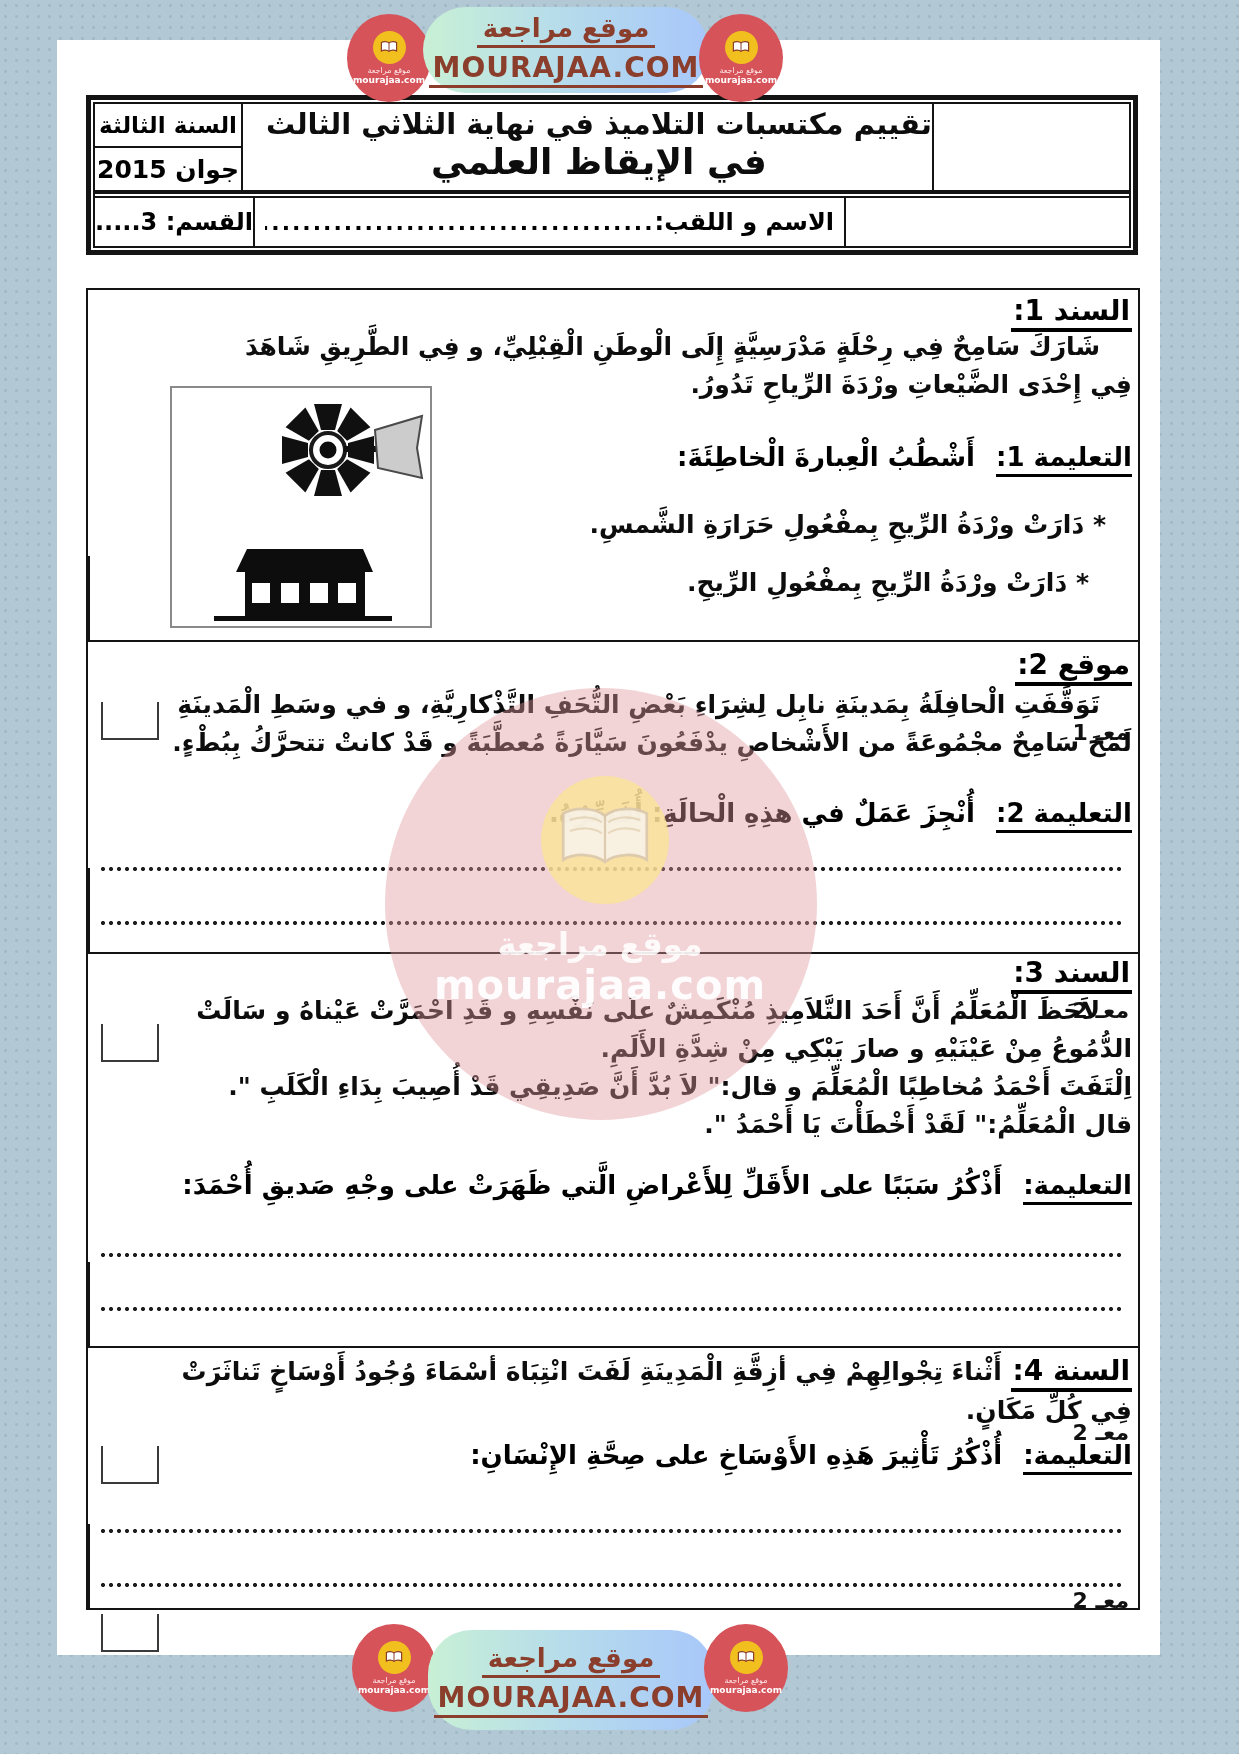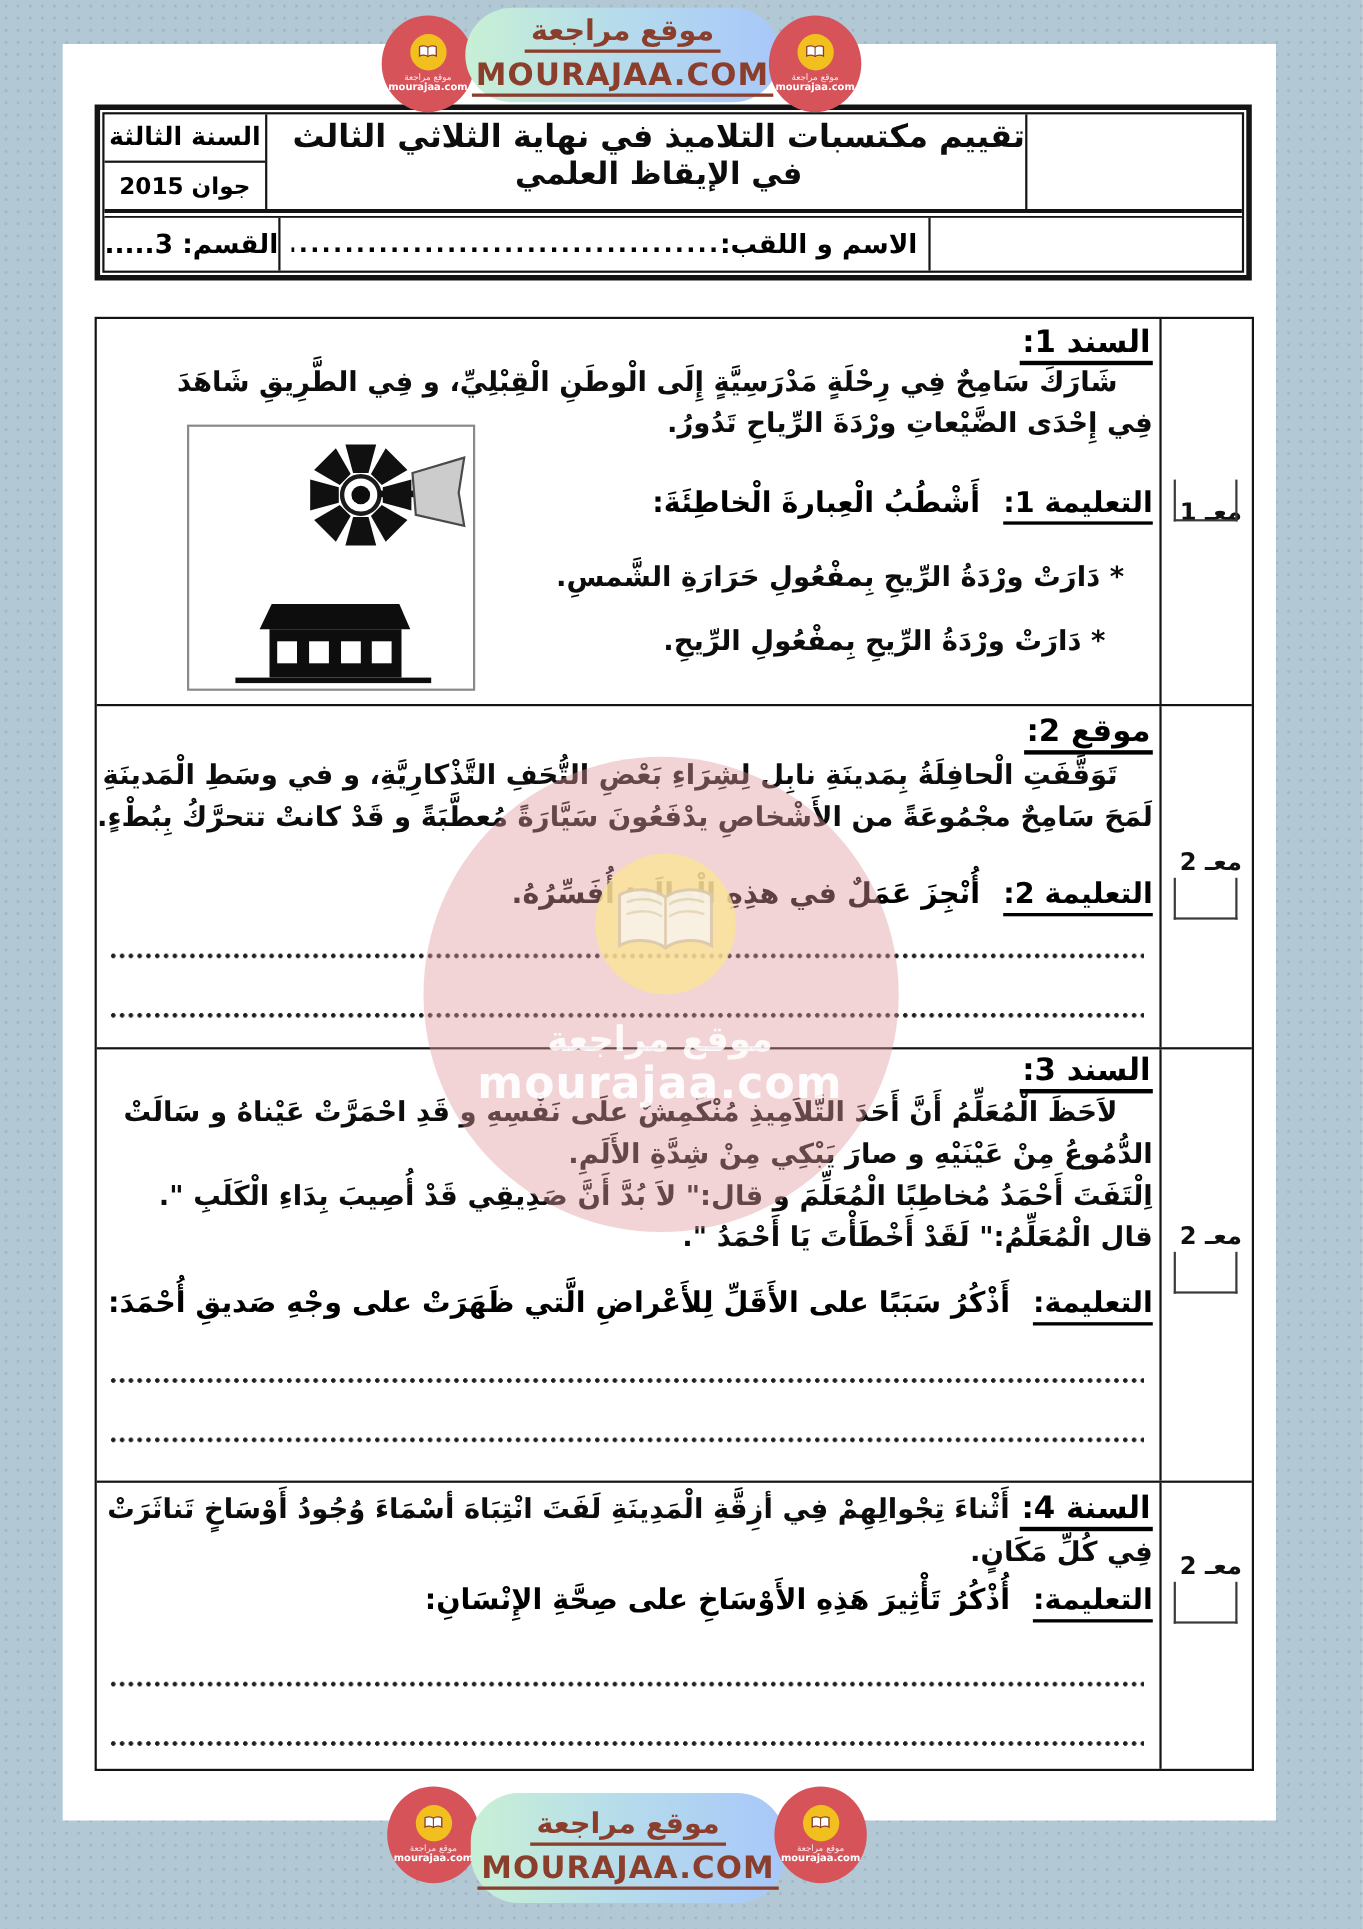--- a/index.html
+++ b/index.html
@@ -45,36 +45,36 @@
   .ht-inner { position:absolute; inset:2px; border:2px solid #141414;
     display:flex; flex-direction:column; }
   .ht-row1 { flex:0 0 86px; display:flex; }
   .ht-sep { flex:0 0 8px;
     background:linear-gradient(to bottom,#141414 0 4px,#ffffff 4px 6px,#141414 6px 8px); }
   .ht-row2 { flex:1; display:flex; }
   .c-year { flex:0 0 148px; border-right:2px solid #141414; display:flex; flex-direction:column; }
   .c-year > div { flex:1; display:flex; align-items:center; justify-content:center;
     font-weight:800; direction:rtl; }
   .c-year .y1 { border-bottom:2px solid #141414; font-size:23px; }
-  .c-year .y2 { font-size:21px;text-align:center; }
+  .c-year .y2 { font-size:25px;text-align:center; }
   .c-title { flex:1; text-align:center; direction:rtl; padding-top:3px;margin-left:23px; }
   .c-title .tl1 { font-size:29px; font-weight:800; color:#0d0d0d; white-space:nowrap; }
-  .c-title .tl2 { font-size:28px; font-weight:800; color:#0d0d0d; }
+  .c-title .tl2 { font-size:36px; font-weight:800; color:#0d0d0d; }
   .c-school { flex:0 0 285px; border-left:2px solid #141414; }
   .c-class { flex:0 0 148px; border-right:2px solid #141414; display:flex; align-items:center;
     justify-content:center; font-size:24px; font-weight:800; direction:rtl; white-space:nowrap; }
   .c-name { flex:1; direction:rtl; display:flex; align-items:center; padding:0 10px;
     font-size:24px; font-weight:800; overflow:hidden; }
   .c-name .dots { flex:1; overflow:hidden; white-space:nowrap; letter-spacing:2px; font-size:22px; }
   .c-name2 { flex:0 0 285px; border-left:2px solid #141414; }
 
   
   .main-table { position:absolute; left:86px; top:288px; width:1054px; height:1322px;
     border:2px solid #141414; display:flex; flex-direction:column; z-index:1; }
-  .m-row { display:flex; border-bottom:2px solid #141414; position:relative; }
+  .m-row { display:flex; border-bottom:2px solid #141414; position:relative;flex-direction:column; }
   .m-row:last-child { border-bottom:none; }
   .r1 { flex:0 0 352px; } .r2 { flex:0 0 312px; } .r3 { flex:0 0 394px; } .r4 { flex:1; }
   .m-content { flex:1; position:relative; overflow:visible; }
   .m-score { flex:0 0 84px; border-left:2px solid #141414; position:relative; }
 
   .score-label { position:absolute; right:9px; font-size:22px; font-weight:800;
     direction:rtl; white-space:nowrap; color:#111; }
   .score-box { position:absolute; left:11px; width:58px; height:38px;
     border-left:2px solid #3a3a3a; border-right:2px solid #3a3a3a; border-bottom:2px solid #3a3a3a; }
 

